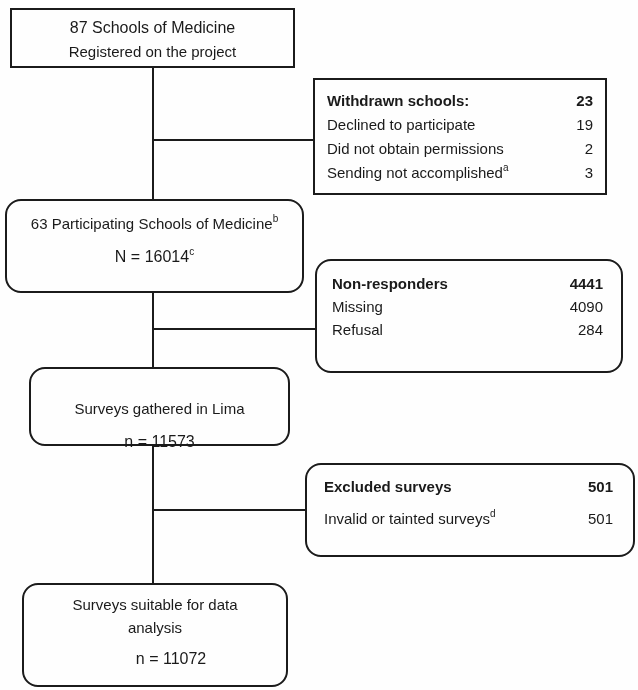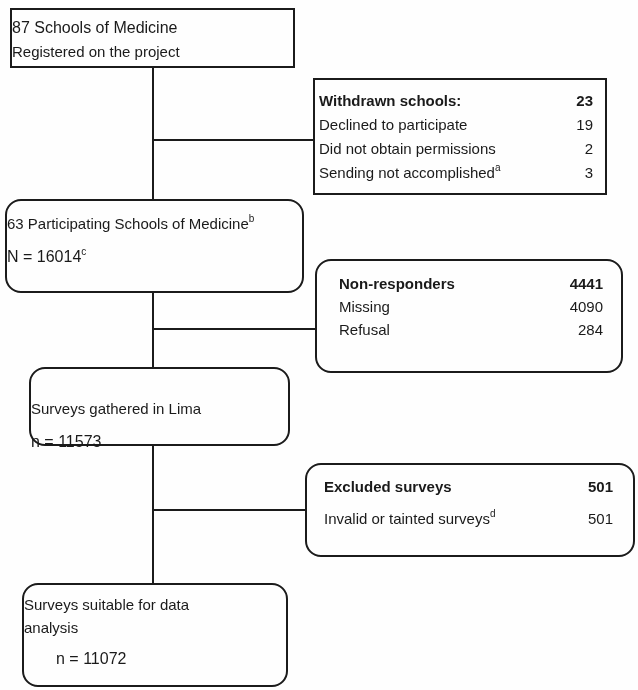--- a/index.html
+++ b/index.html
@@ -17,21 +17,21 @@
   }
   .box {
     position:absolute;
     border:2px solid #1b1b1b;
     background:#fefefe;
   }
   .rounded { border-radius:16px; }
   .line { position:absolute; background:#1b1b1b; }
 
   
-  .center-box { text-align:left; }
+  .center-box { text-align:center; }
   .center-box .l1 { font-size:16px; line-height:25px; }
   .center-box .l2 { font-size:15px; line-height:23px; }
   .nline { font-weight:normal; font-size:16px; }
 
   
   .row {
     display:flex;
     justify-content:space-between;
     align-items:baseline;
     font-size:15px;
@@ -39,26 +39,26 @@
   .bold { font-weight:bold; }
   sup {
     font-size:10px;
     line-height:0;
     position:relative;
     top:-1px;
   }
 
   
   #box-registered   { left:10px;  top:8px;   width:285px; height:60px; padding-top:5px; }
-  #box-withdrawn    { left:313px; top:78px;  width:294px; height:117px; padding:9px 12px 0 4px; }
+  #box-withdrawn    { left:313px; top:78px;  width:294px; height:117px; padding:9px 12px 0 12px; }
   #box-withdrawn .row { line-height:24px; }
   #box-participating{ left:5px;   top:199px; width:299px; height:94px; padding-top:11px; }
   #box-participating .nline { margin-top:13px; }
   #box-nonresp      { left:315px; top:259px; width:308px; height:114px; padding:11px 18px 0 15px; }
-  #box-nonresp .row { line-height:23px;margin-left:7px; }
+  #box-nonresp .row { line-height:23px; }
   #box-lima         { left:29px;  top:367px; width:261px; height:79px; padding-top:28px; }
   #box-lima .nline  { margin-top:13px; }
   #box-excluded     { left:305px; top:463px; width:330px; height:94px; padding:13px 20px 0 17px;text-align:right; }
   #box-excluded .row-gap { margin-top:15px; }
   #box-final        { left:22px;  top:583px; width:266px; height:104px; padding-top:8px; }
   #box-final .nline { margin-top:11px;padding-left:32px; }
 
   
   #vline-1 { left:152px; top:68px;  width:2px;  height:132px; }
   #hline-1 { left:153px; top:139px; width:161px; height:2px; }

